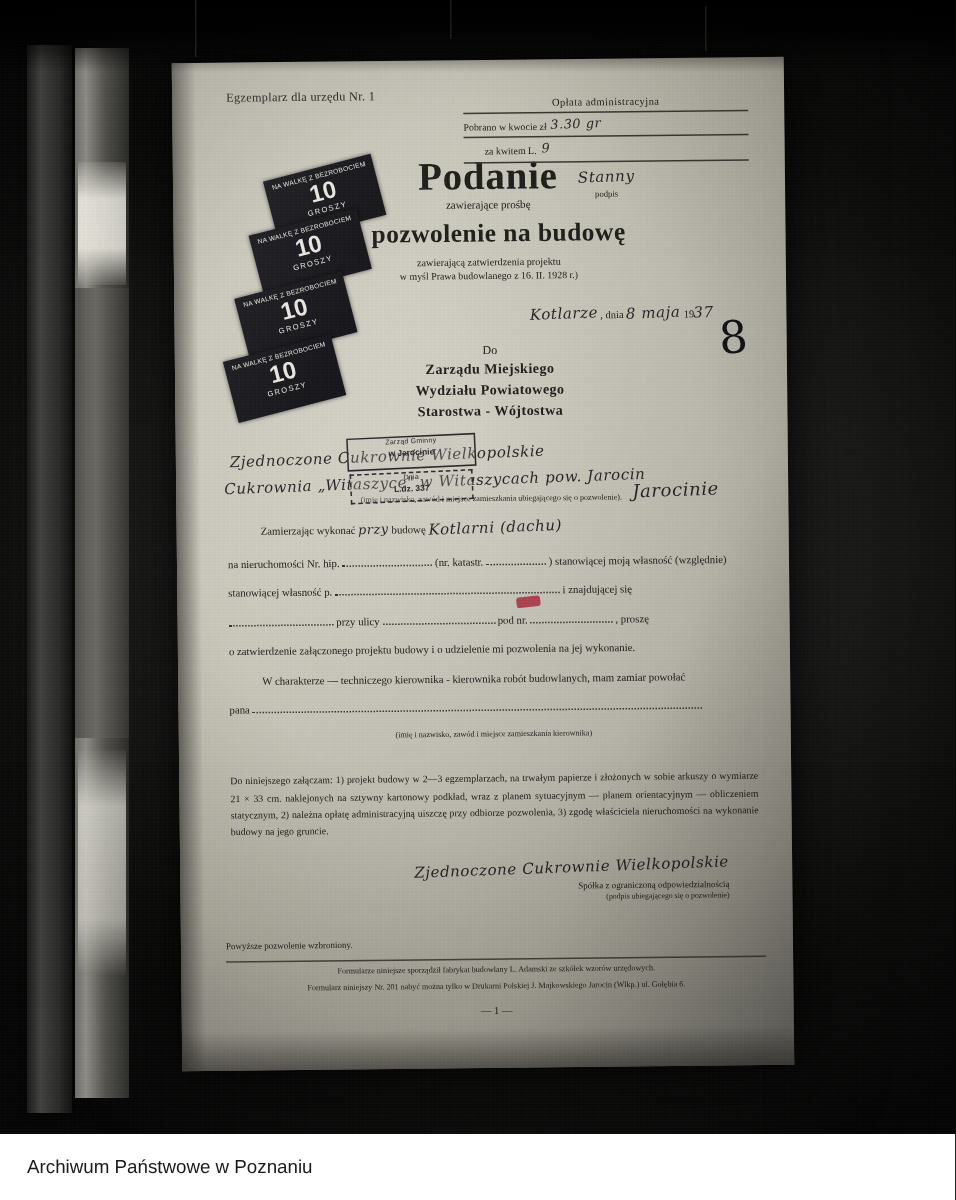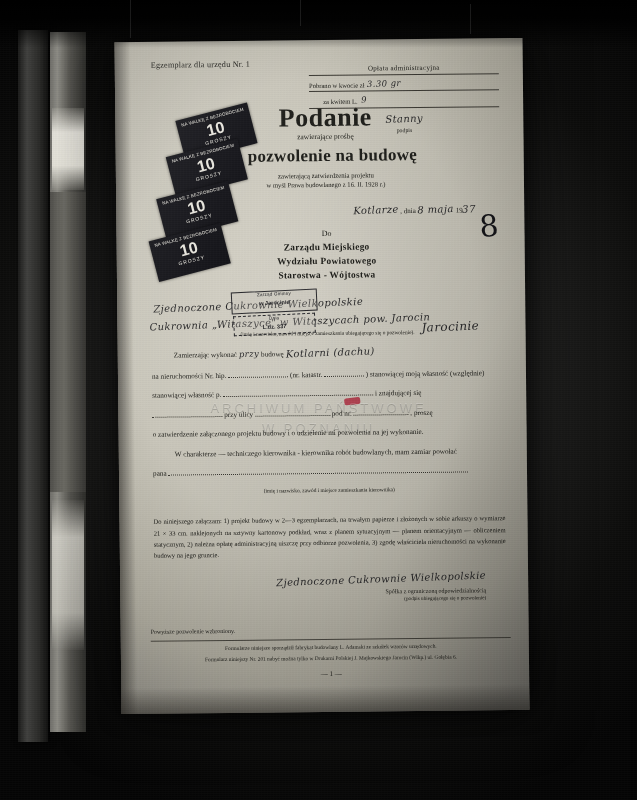--- a/index.html
+++ b/index.html
@@ -394,27 +394,26 @@
       </div>
 
       <div class="red-mark" style="left: 196px; top: 340px;"></div>
     </div>
 
     <div class="sheet-edge-l"></div>
     <div class="sheet-edge-b"></div>
     <div class="sheet-shade"></div>
   </div>
 
-  <div class="watermark">
-    <div>ARCHIWUM PAŃSTWOWE</div>
-    <div>W POZNANIU</div>
-  </div>
 
   <div class="grain"></div>
   <div class="top-dark"></div>
 
   <div class="scratches">
     <div class="scr" style="left:130px; top:0; width:1px; height:38px;"></div>
     <div class="scr" style="left:300px; top:0; width:1px; height:26px;"></div>
     <div class="scr" style="left:470px; top:4px; width:1px; height:30px;"></div>
   </div>
 
+  <div class="caption-bar">
+    <span>Archiwum Państwowe w Poznaniu</span>
+  </div>
 </div>
 
 </body></html>

